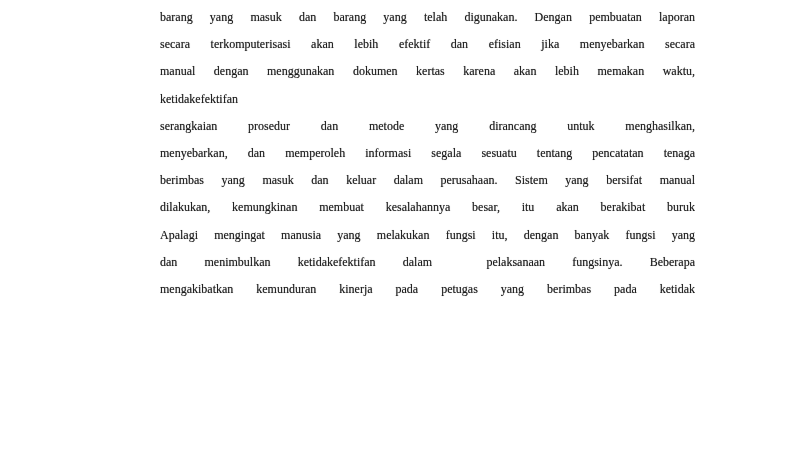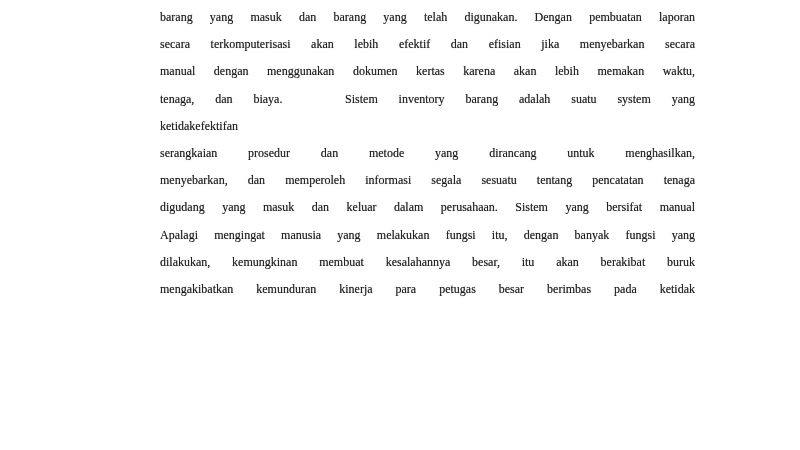--- a/index.html
+++ b/index.html
@@ -31,21 +31,21 @@
     text-align-last: left;
   }
 </style>
 </head>
 <body>
 
 <div class="page">
   <div class="line">barang yang masuk dan barang yang telah digunakan. Dengan pembuatan laporan</div>
   <div class="line">secara terkomputerisasi akan lebih efektif dan efisian jika menyebarkan secara</div>
   <div class="line">manual dengan menggunakan dokumen kertas karena akan lebih memakan waktu,</div>
-  <div class="line">tenaga, dan biaya.&nbsp;&nbsp; Sistem inventory barang adalah suatu system yang</div>
   <div class="line lastline">ketidakefektifan</div>
   <div class="line">serangkaian prosedur dan metode yang dirancang untuk menghasilkan,</div>
   <div class="line">menyebarkan, dan memperoleh informasi segala sesuatu tentang pencatatan tenaga</div>
-  <div class="line">digudang yang masuk dan keluar dalam perusahaan. Sistem yang bersifat manual</div>
+  <div class="line">berimbas yang masuk dan keluar dalam perusahaan. Sistem yang bersifat manual</div>
+  <div class="line">dilakukan, kemungkinan membuat kesalahannya besar, itu akan berakibat buruk</div>
   <div class="line">Apalagi mengingat manusia yang melakukan fungsi itu, dengan banyak fungsi yang</div>
-  <div class="line">dilakukan, kemungkinan membuat kesalahannya besar, itu akan berakibat buruk</div>
-  <div class="line">mengakibatkan kemunduran kinerja para petugas besar berimbas pada ketidak</div>
+  <div class="line">dan menimbulkan ketidakefektifan dalam &nbsp;pelaksanaan fungsinya. Beberapa</div>
+  <div class="line">mengakibatkan kemunduran kinerja pada petugas yang berimbas pada ketidak</div>
 </div>
 
 </body></html>

